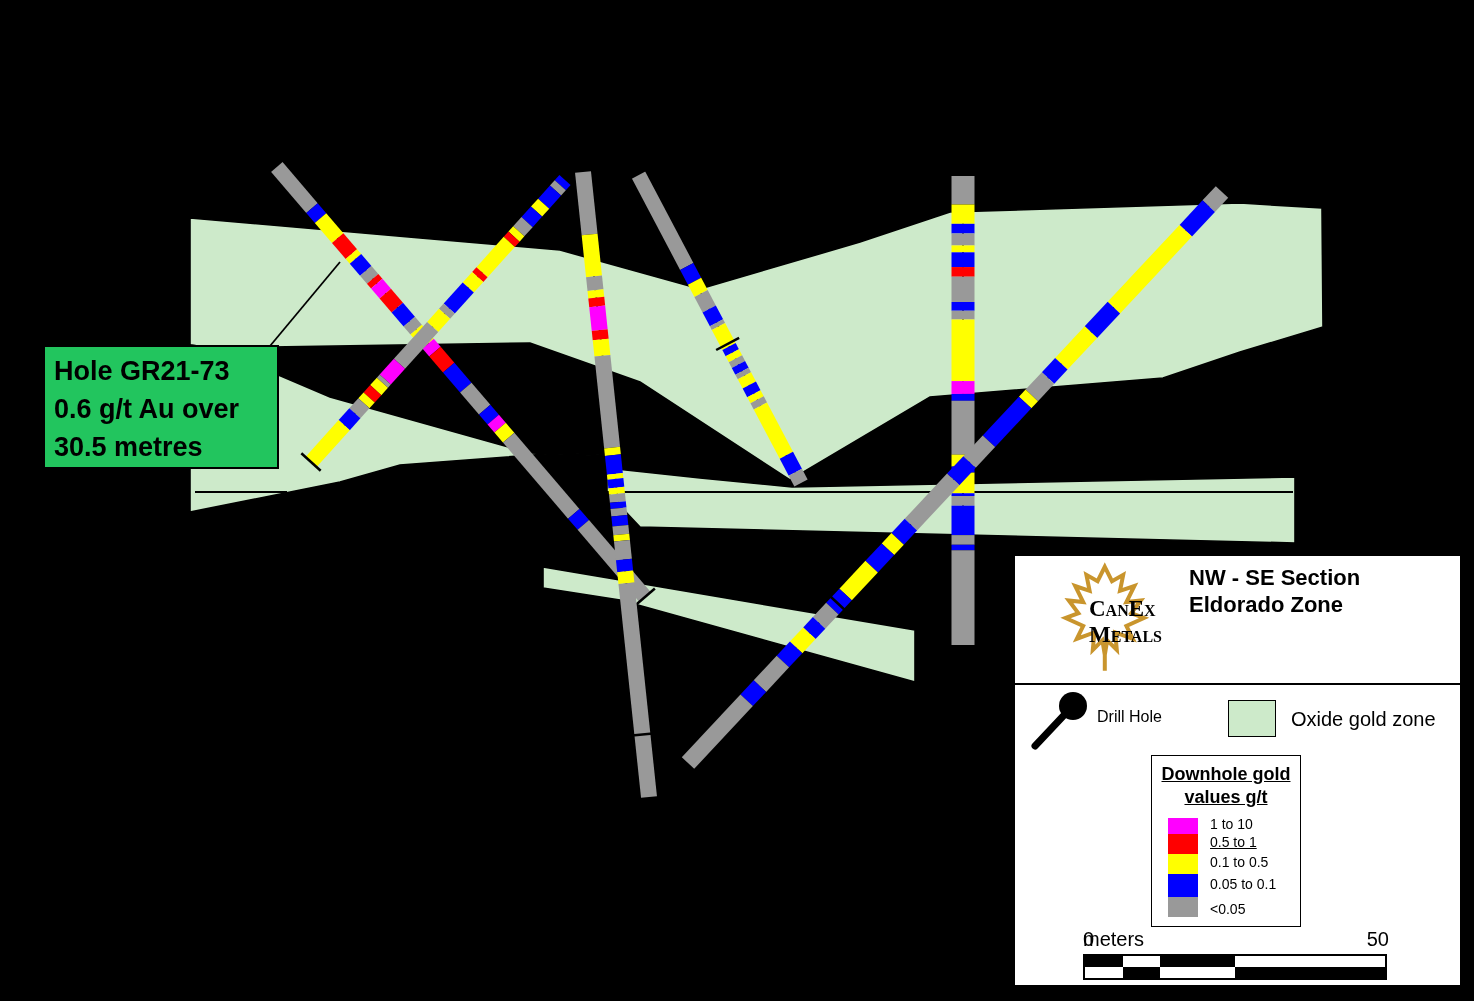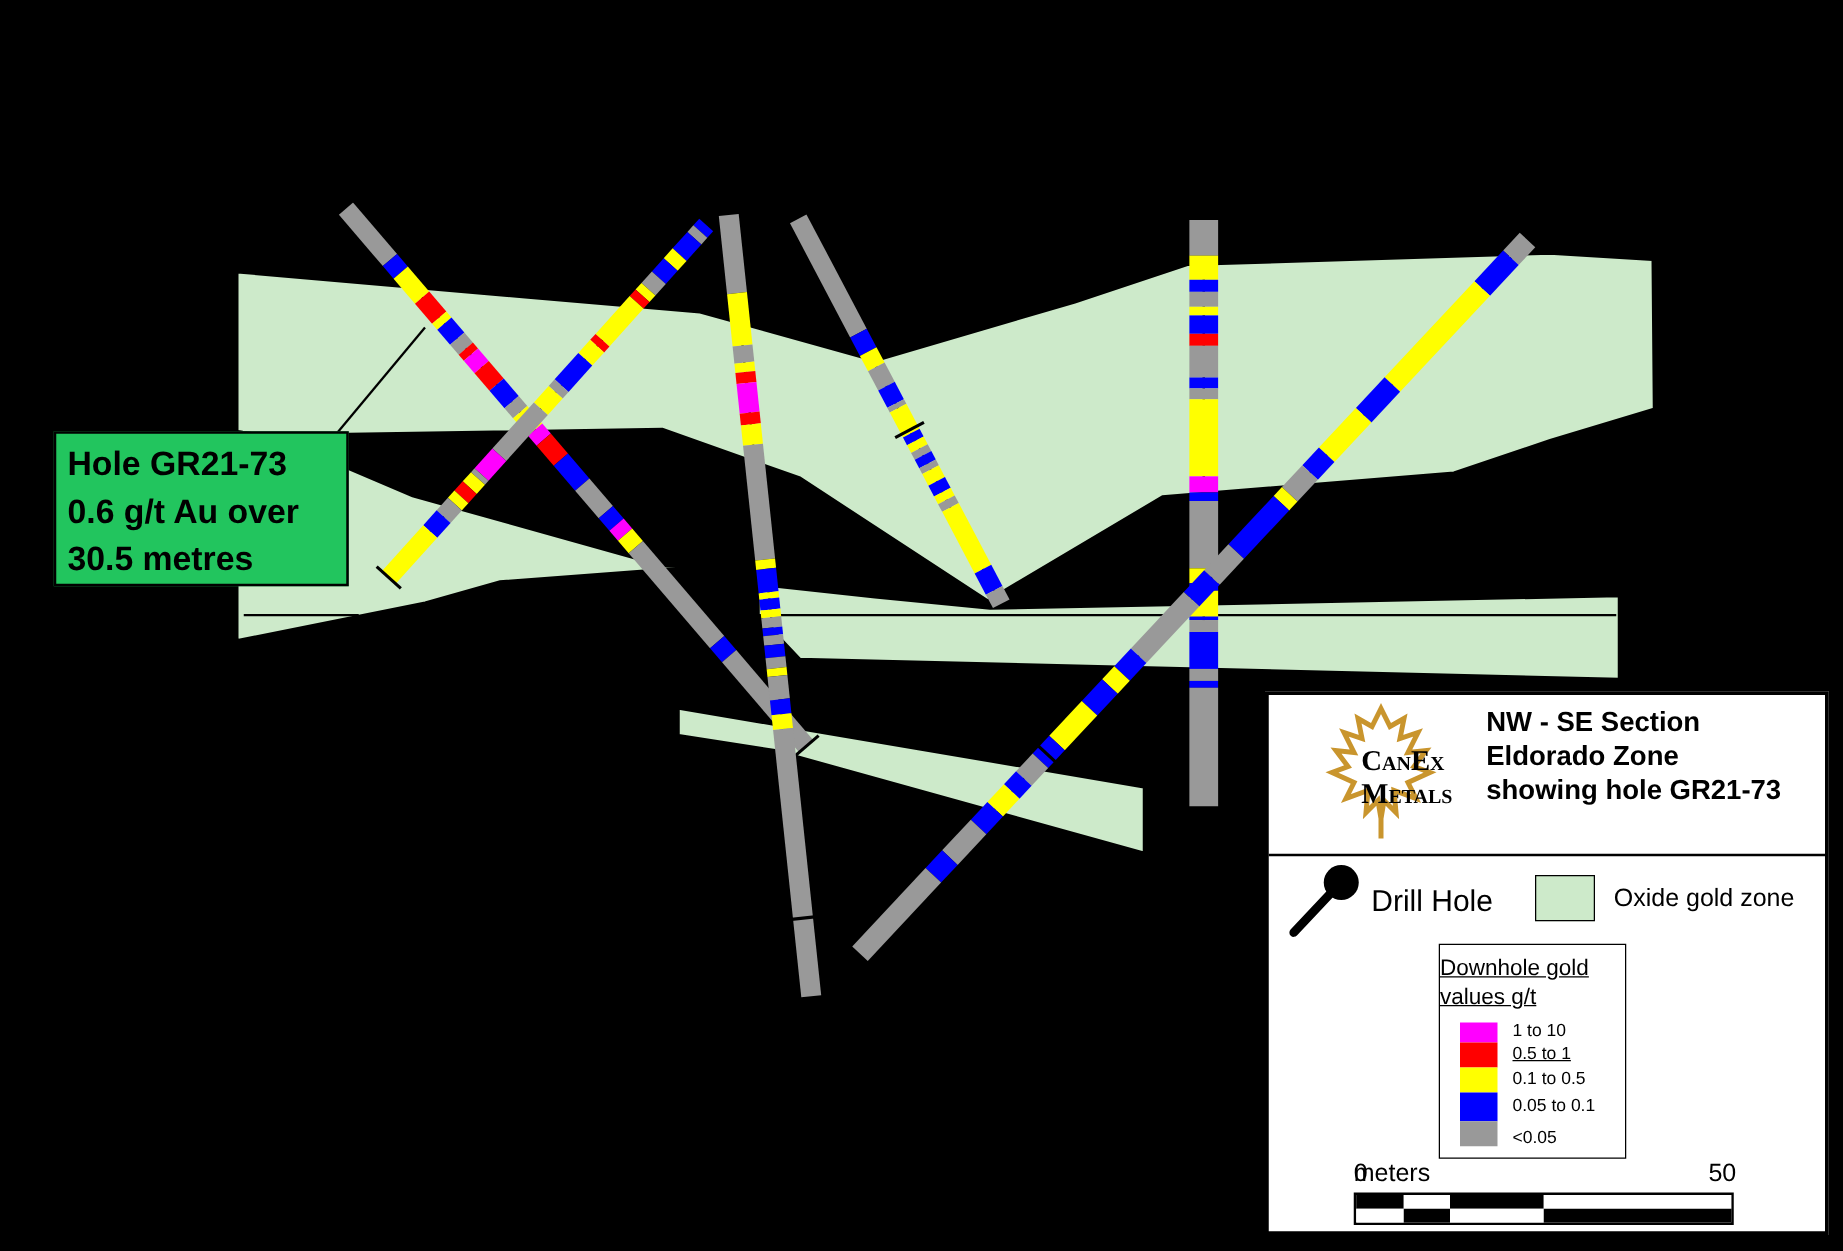--- a/index.html
+++ b/index.html
@@ -13,27 +13,27 @@
   .legend-box{position:absolute;left:1012px;top:553px;width:451px;height:435px;
        background:#fff;border:3px solid #000;box-sizing:border-box;color:#000;}
   .legend-divider{position:absolute;left:0px;top:127px;width:100%;height:0;border-top:2px solid #000;}
   .legend-title{position:absolute;left:174px;top:8px;width:270px;}
   .legend-title div{font-weight:bold;font-size:22px;line-height:27px;white-space:nowrap;}
   .logo-wrap{position:absolute;left:14px;top:6px;width:150px;height:112px;}
   .logo-text{position:absolute;left:60px;top:34px;font-family:"Liberation Serif",serif;
        font-variant:small-caps;font-weight:bold;font-size:23px;line-height:26px;}
   .row-drillhole{position:absolute;left:0;top:132px;width:100%;height:68px;}
   .pin-svg{position:absolute;left:12px;top:2px;}
-  .lbl-drillhole{position:absolute;left:82px;top:20px;font-size:24px;}
+  .lbl-drillhole{position:absolute;left:82px;top:20px;font-size:16px;}
   .oxide-swatch{position:absolute;left:213px;top:12px;width:48px;height:37px;border:1.5px solid #000;box-sizing:border-box;}
   .lbl-oxide{position:absolute;left:276px;top:20px;font-size:20px;}
   .downhole-box{position:absolute;left:136px;top:199px;width:150px;height:172px;
        border:1.5px solid #000;box-sizing:border-box;}
-  .downhole-title{margin-top:7px;text-align:left;font-size:18px;line-height:23px;
-       text-decoration:underline;}
+  .downhole-title{margin-top:7px;text-align:center;font-size:18px;line-height:23px;
+       text-decoration:underline;font-weight:bold;}
   .dh-rows{position:absolute;left:16px;top:62px;}
   .dh-row{position:relative;}
   .dh-swatch{position:absolute;left:0;top:0;width:30px;}
   .dh-label{position:absolute;left:42px;font-size:14px;white-space:nowrap;}
   .scale-wrap{position:absolute;left:68px;top:372px;width:306px;}
   .scale-labels{position:relative;height:26px;font-size:20px;}
   .scale-zero{position:absolute;left:0;top:0;}
   .scale-mid{position:absolute;left:0;width:100%;text-align:left;top:0;}
   .scale-right{position:absolute;right:0;top:0;}
   .scale-bar{border:2px solid #000;width:300px;}
@@ -227,21 +227,20 @@
       <path d="M75,0 L84,18 L98,10 L94,30 L112,24 L102,44 L120,42 L108,58 L124,64 L102,74 L110,90 L88,82 L90,104 L78,92 L75,110 L72,92 L60,104 L62,82 L40,90 L48,74 L26,64 L42,58 L30,42 L48,44 L38,24 L56,30 L52,10 L66,18 Z M75,110 L75,130" fill="none" stroke="#c9952d" stroke-width="5" stroke-linejoin="miter"></path>
     </svg>
     <div class="logo-text">
       <div>CanEx</div>
       <div>Metals</div>
     </div>
   </div>
   <div class="legend-title">
     <div>NW - SE Section</div>
     <div>Eldorado Zone</div>
-    <div>showing hole GR21-73</div>
   </div>
   <div class="legend-divider"></div>
 
   <div class="row-drillhole">
     <svg class="pin-svg" width="70" height="64" viewBox="0 0 70 64">
       <line x1="40" y1="22" x2="8" y2="56" stroke="#000" stroke-width="7" stroke-linecap="round"></line>
       <circle cx="46" cy="16" r="14" fill="#000"></circle>
     </svg>
     <div class="lbl-drillhole">Drill Hole</div>
     <div class="oxide-swatch" style="background: rgb(205, 234, 202);"></div>

